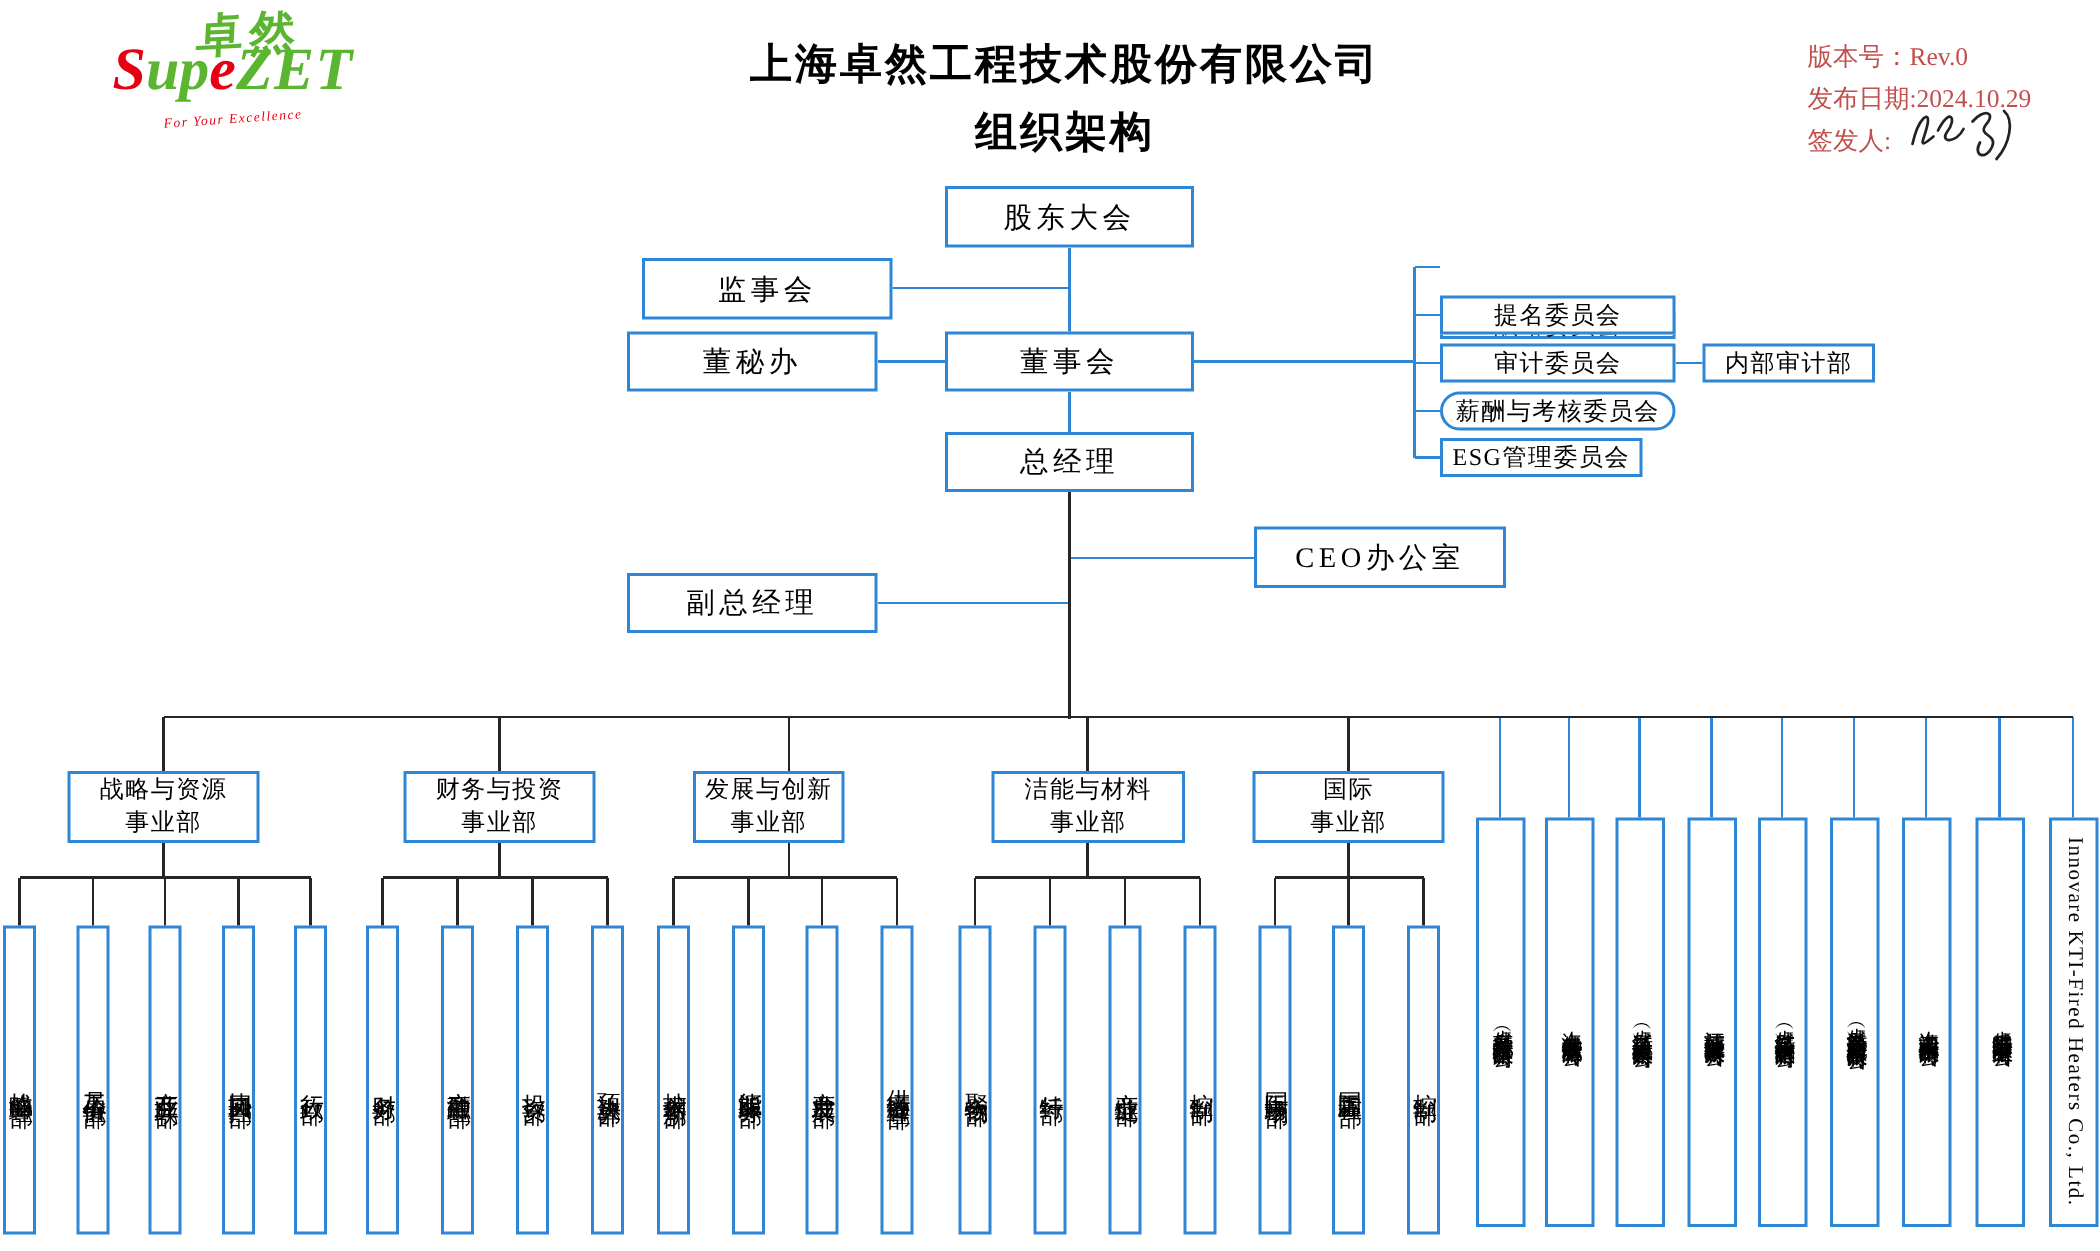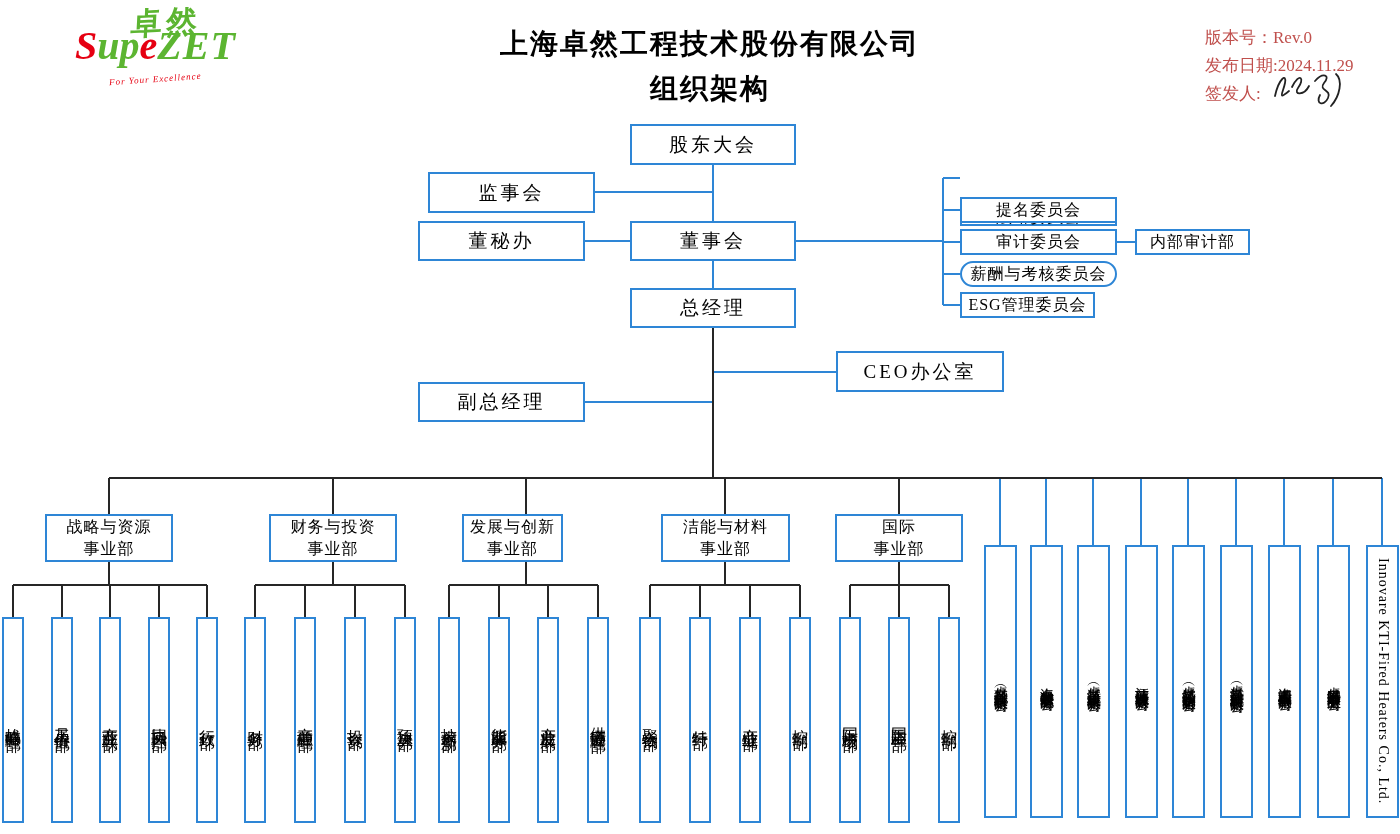--- a/index.html
+++ b/index.html
@@ -45,21 +45,21 @@
     <div class="logo-tag" style="color:#E60012;">For Your Excellence</div>
   </div>
 
   <div class="title">
     <div>上海卓然工程技术股份有限公司</div>
     <div>组织架构</div>
   </div>
 
   <div class="version" style="color:#C0504D;">
     <div>版本号：Rev.0</div>
-    <div>发布日期:2024.11.29</div>
+    <div>发布日期:2024.10.29</div>
     <div>签发人:</div>
   </div>
   <div class="sig">
     <svg width="84" height="44" viewBox="0 0 84 44">
       <path d="M7 30 C11 12, 19 7, 17 17 C15 27, 9 35, 21 25 M24 21 C32 5, 37 13, 30 22 C25 29, 36 30, 41 20 M47 15 C55 6, 63 9, 56 17 C50 25, 64 23, 60 32 C56 41, 47 38, 52 29 M68 8 C75 14, 72 30, 63 40" stroke="#222222" fill="none" stroke-width="1.8" stroke-linecap="round"></path>
     </svg>
   </div>
 
   <svg class="wires" width="1400" height="834" viewBox="0 0 1400 834" shape-rendering="crispEdges">
     <g stroke="#2E86D6" stroke-width="1.6">

